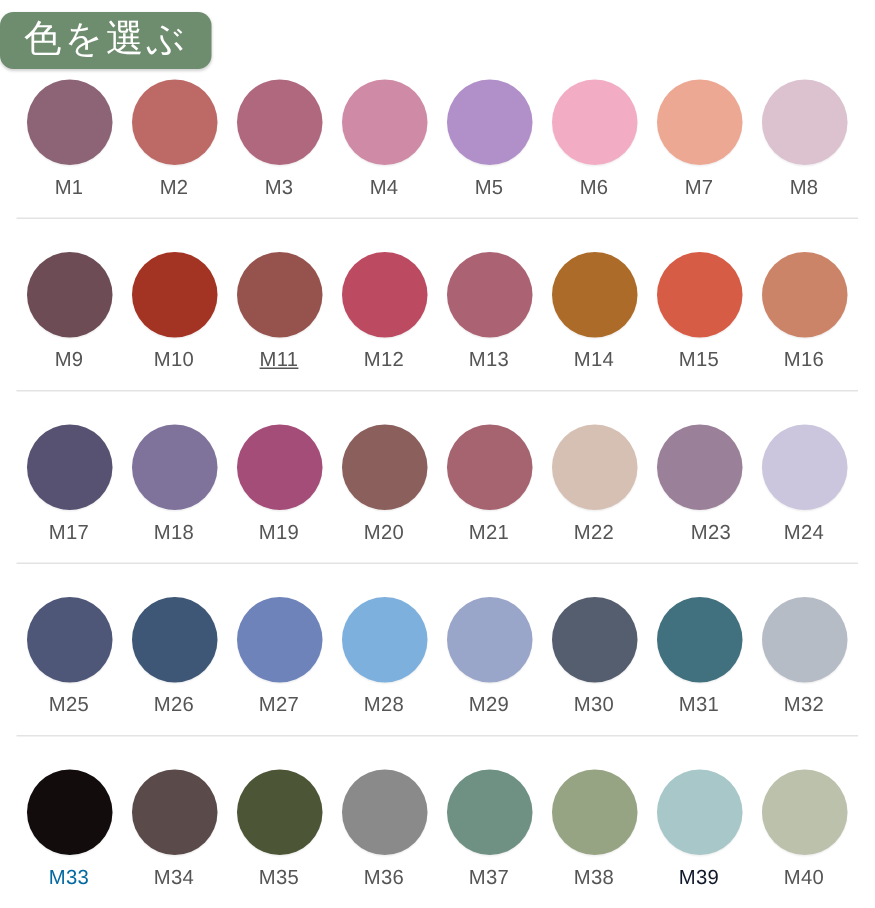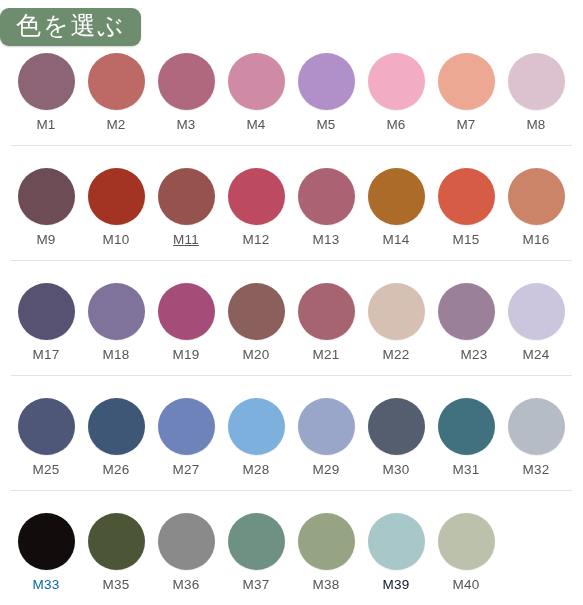--- a/index.html
+++ b/index.html
@@ -251,20 +251,24 @@
         </div>
         <div class="row-divider" style="background: rgb(227, 227, 227);"></div>
       </div>
       <div class="swatch-row">
         <div class="row-inner">
           <div class="swatch">
             <div class="dot" title="#120c0c" style="background: rgb(18, 12, 12);"></div>
             <div class="dot-label" style="color: #0369a1;">M33</div>
           </div>
           <div class="swatch">
+            <div class="dot" title="#5a4a4a" style="background: rgb(90, 74, 74);"></div>
+            <div class="dot-label" style="color: rgb(85, 85, 85);">M34</div>
+          </div>
+          <div class="swatch">
             <div class="dot" title="#4c5637" style="background: rgb(76, 86, 55);"></div>
             <div class="dot-label" style="color: rgb(85, 85, 85);">M35</div>
           </div>
           <div class="swatch">
             <div class="dot" title="#8a8a8a" style="background: rgb(138, 138, 138);"></div>
             <div class="dot-label" style="color: rgb(85, 85, 85);">M36</div>
           </div>
           <div class="swatch">
             <div class="dot" title="#6f9183" style="background: rgb(111, 145, 131);"></div>
             <div class="dot-label" style="color: rgb(85, 85, 85);">M37</div>

